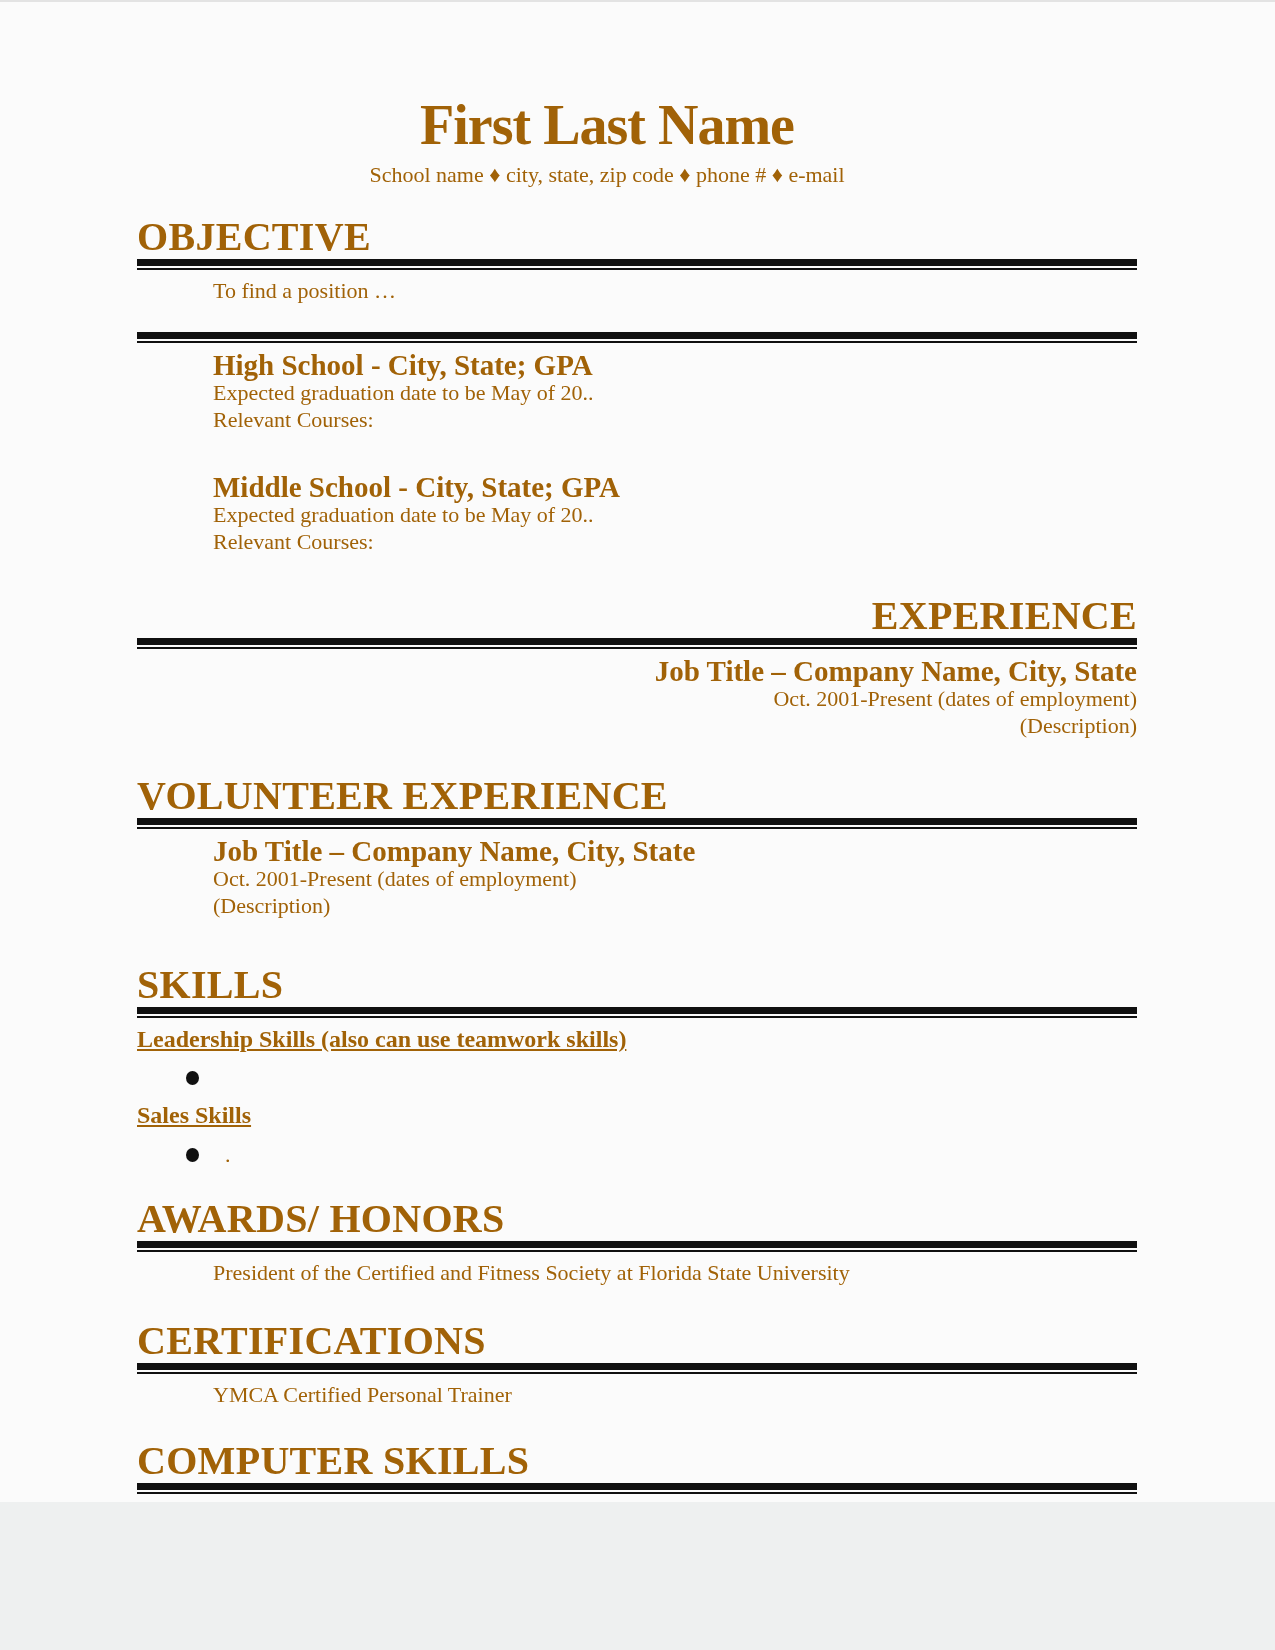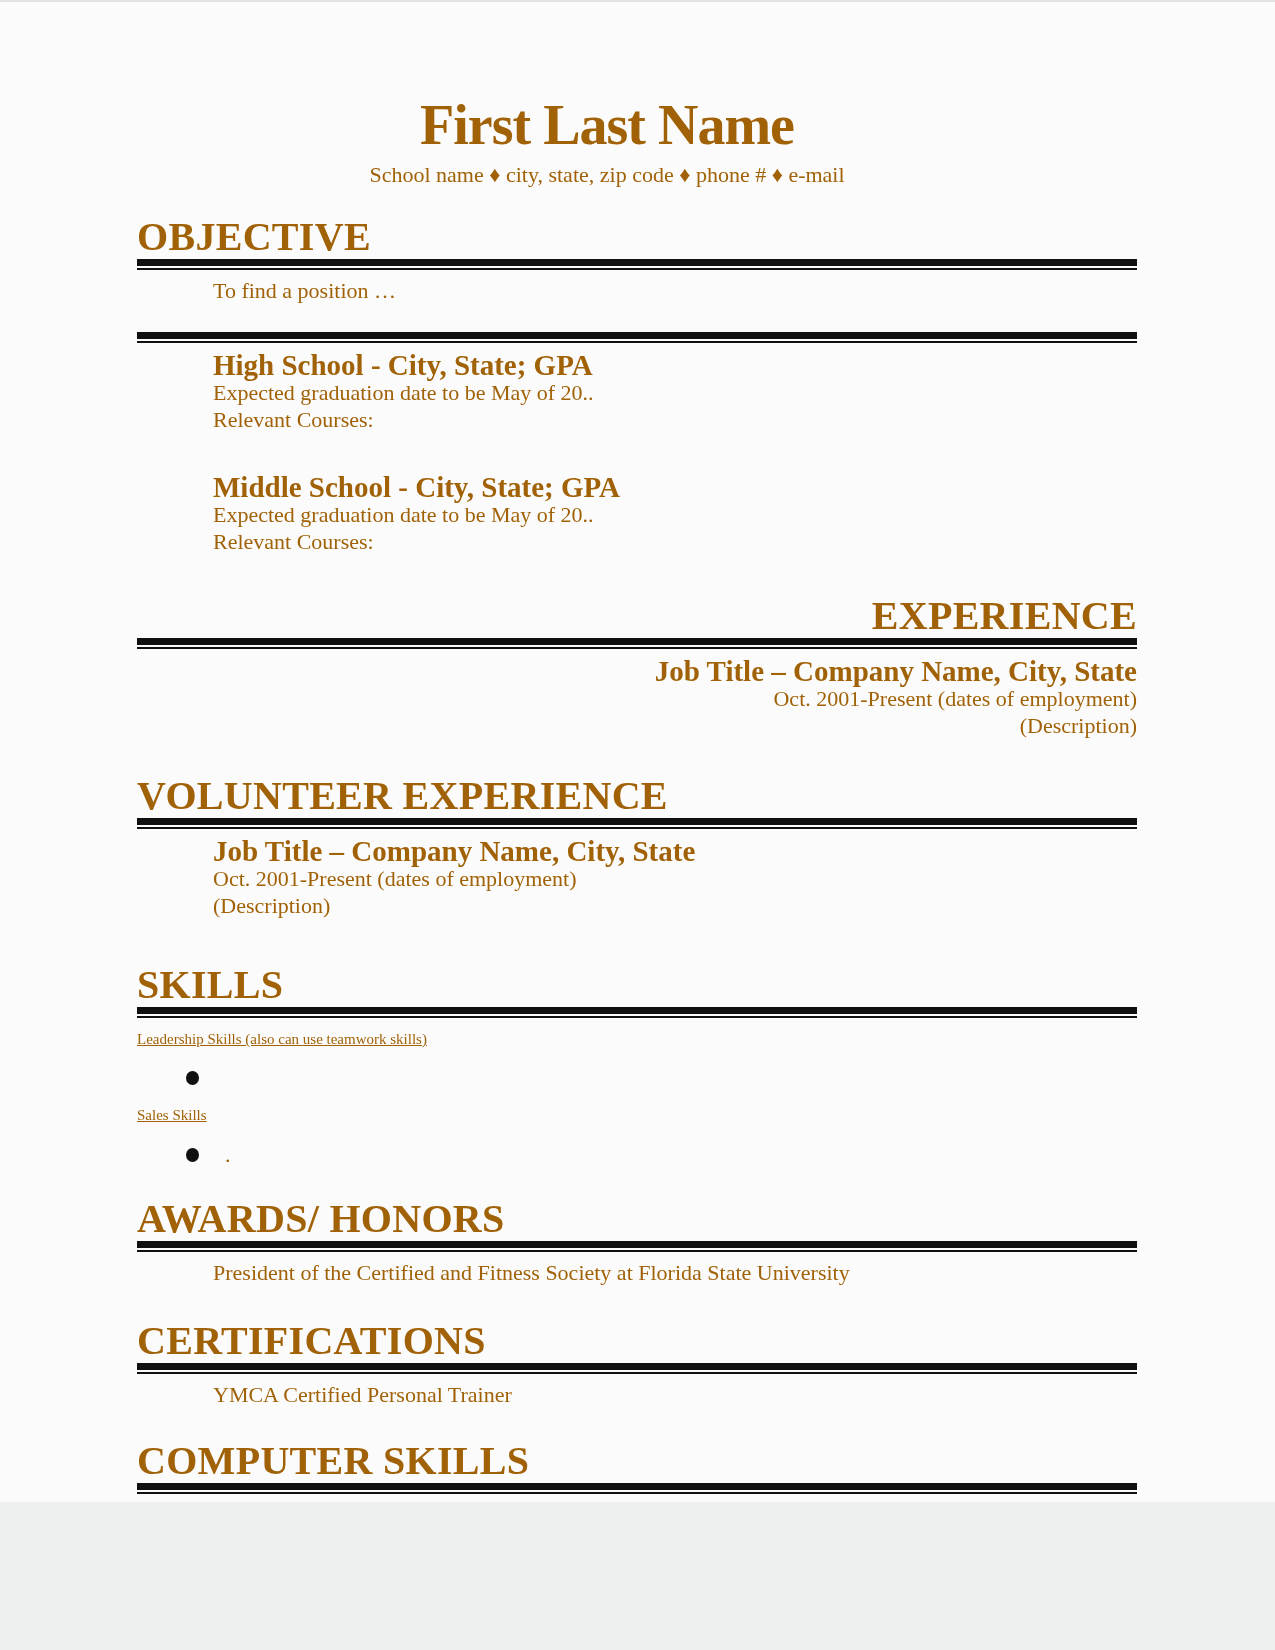--- a/index.html
+++ b/index.html
@@ -45,21 +45,21 @@
   .m-education   { margin-top:28px; }
   .m-experience  { margin-top:44px;text-align:right; }
   .m-volunteer   { margin-top:40px; }
   .m-skills      { margin-top:49px; }
   .m-awards      { margin-top:36px; }
   .m-certifications { margin-top:38px; }
   .m-computer    { margin-top:36px; }
   .m-hobbies     { margin-top:40px; }
   
   .skill-heading {
-    margin:7px 0 0 0; font-size:15px; line-height:28px; font-weight:normal;
+    margin:7px 0 0 0; font-size:24px; line-height:28px; font-weight:bold;
     text-decoration:underline;
   }
   .bullet-row {
     display:flex; align-items:center;
     margin:15px 0 13px 49px; min-height:20px;
   }
   .bullet-dot {
     width:13px; height:14px; border-radius:50%;
     background:#101010; flex:0 0 auto;
   }

